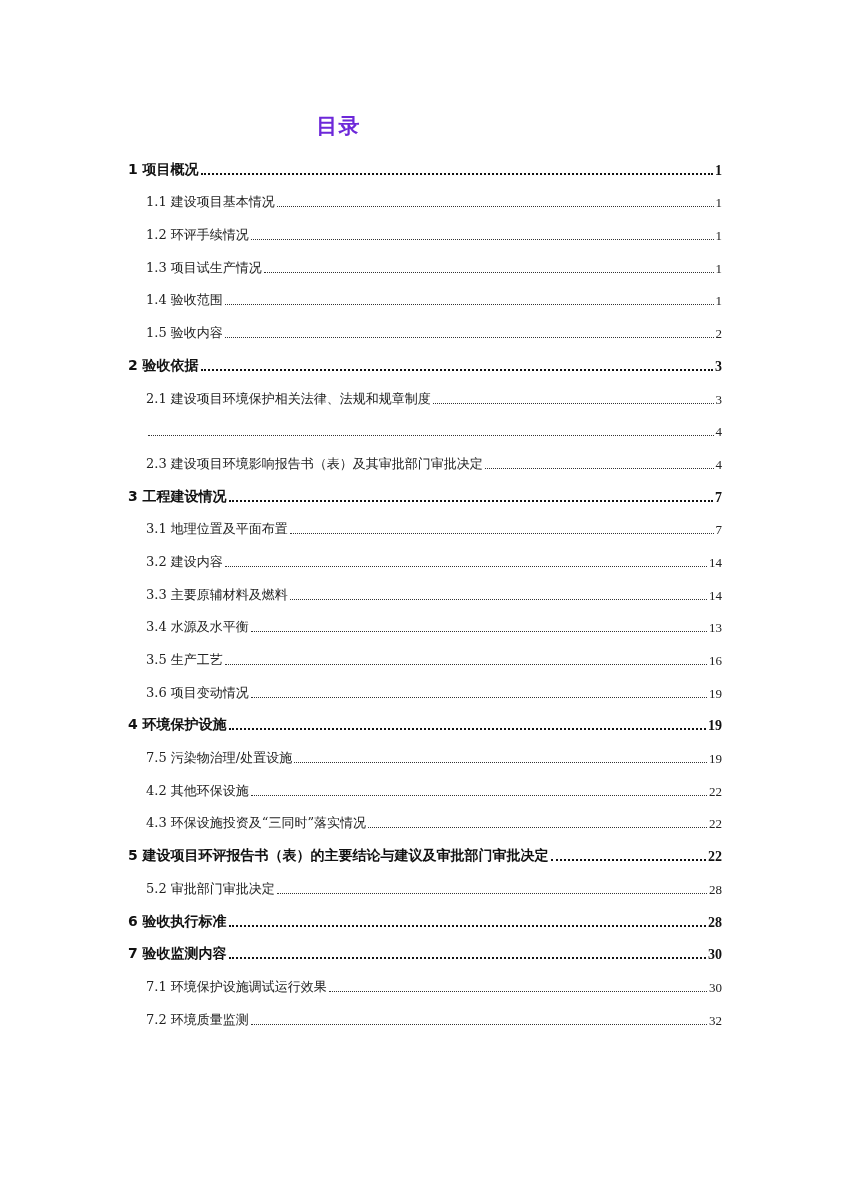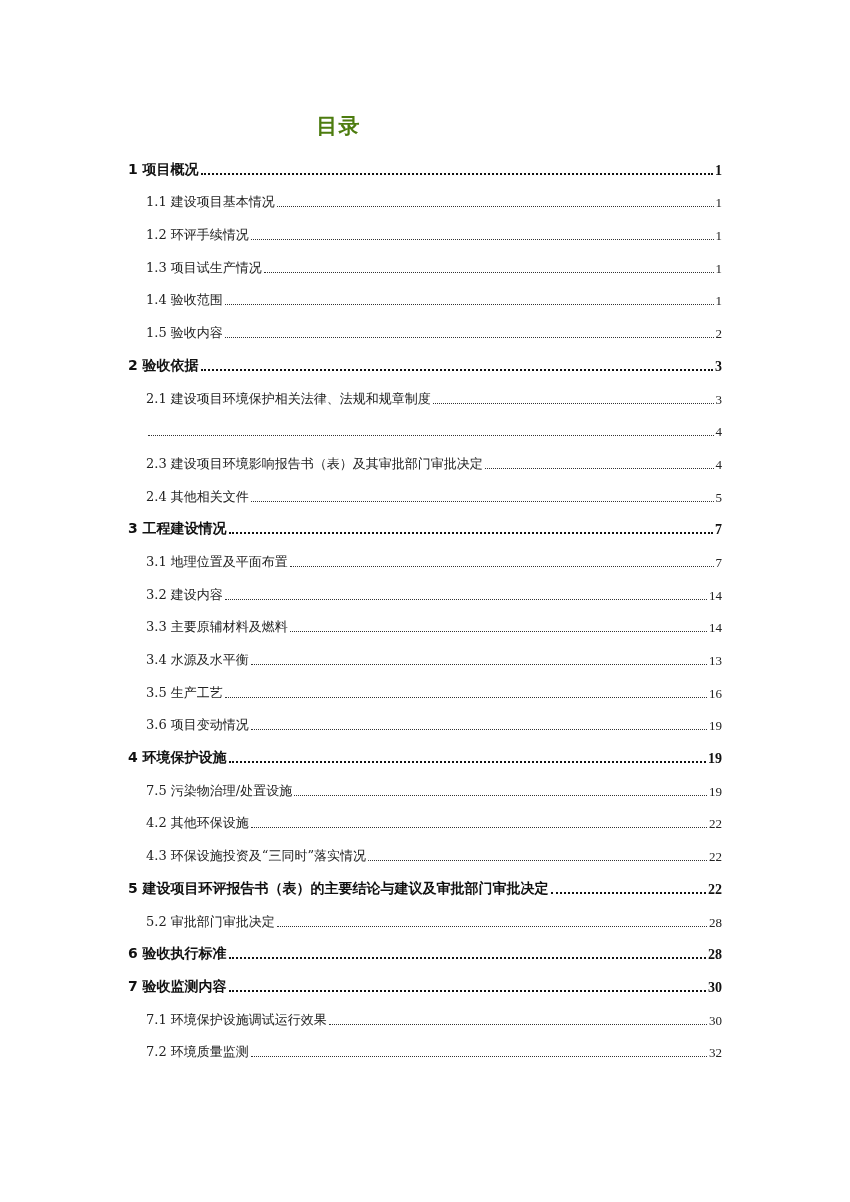--- a/index.html
+++ b/index.html
@@ -26,21 +26,21 @@
     .toc-title {
       position: absolute;
       top: 112px;
       left: 0;
       width: 677px;
       text-align: center;
       font-family: "DejaVu Sans", "Liberation Sans", sans-serif;
       font-size: 21px;
       font-weight: bold;
       letter-spacing: 1px;
-      color: #4d7c0f;
+      color: #6d28d9;
     }
     .toc-list {
       position: absolute;
       top: 148px;
       left: 128px;
       width: 594px;
     }
     .toc-entry {
       display: flex;
       align-items: flex-end;
@@ -134,25 +134,20 @@
     </div>
     <div class="toc-entry lvl2">
       <span class="toc-leader"></span>
       <span class="toc-page">4</span>
     </div>
     <div class="toc-entry lvl2">
       <span class="toc-label">2.3  建设项目环境影响报告书（表）及其审批部门审批决定</span>
       <span class="toc-leader"></span>
       <span class="toc-page">4</span>
     </div>
-    <div class="toc-entry lvl2">
-      <span class="toc-label">2.4  其他相关文件</span>
-      <span class="toc-leader"></span>
-      <span class="toc-page">5</span>
-    </div>
     <div class="toc-entry lvl1">
       <span class="toc-label">3 工程建设情况</span>
       <span class="toc-leader"></span>
       <span class="toc-page">7</span>
     </div>
     <div class="toc-entry lvl2">
       <span class="toc-label">3.1 地理位置及平面布置</span>
       <span class="toc-leader"></span>
       <span class="toc-page">7</span>
     </div>

